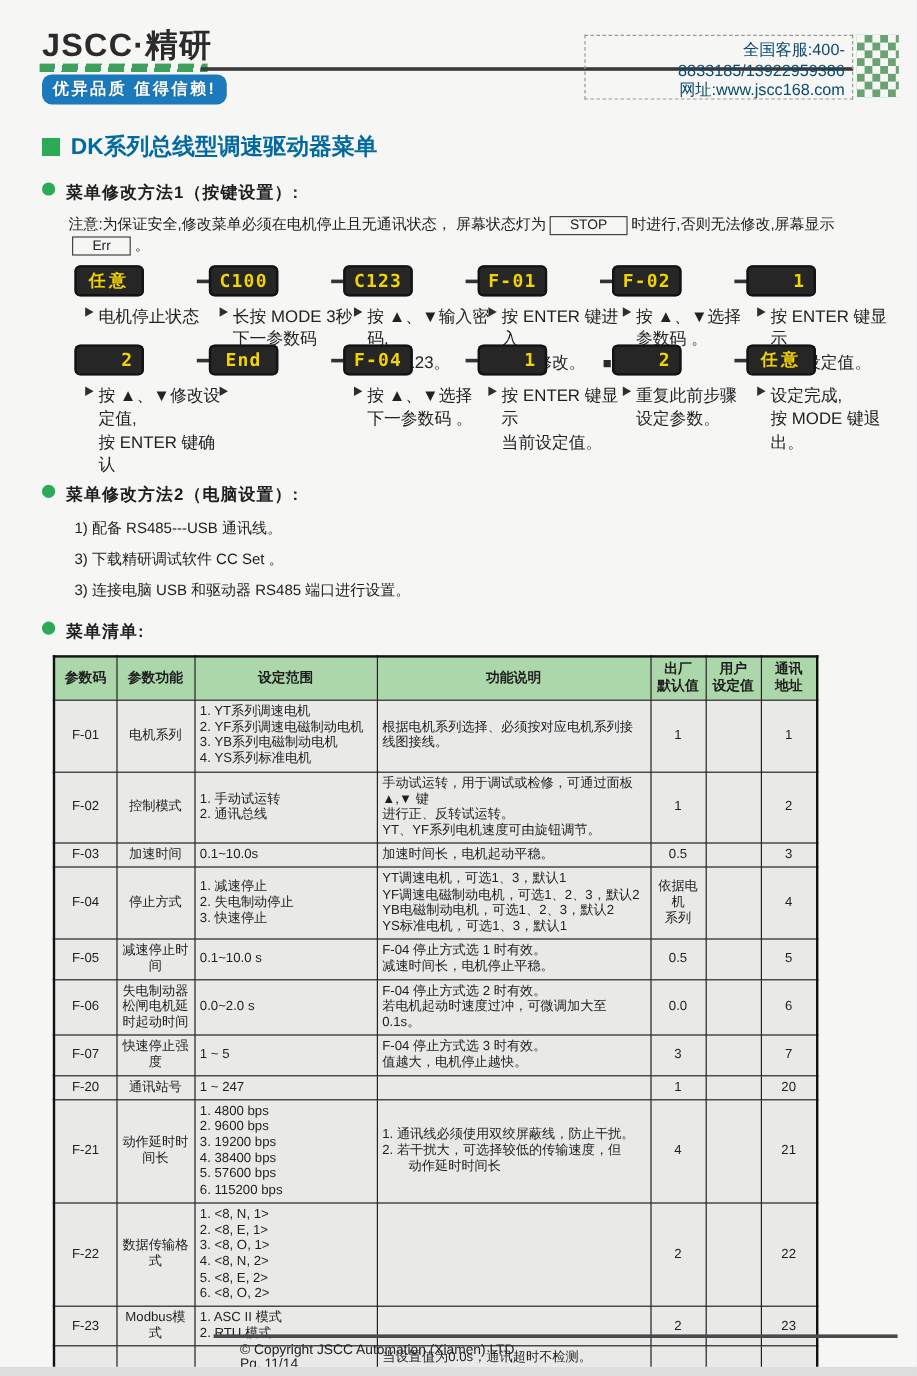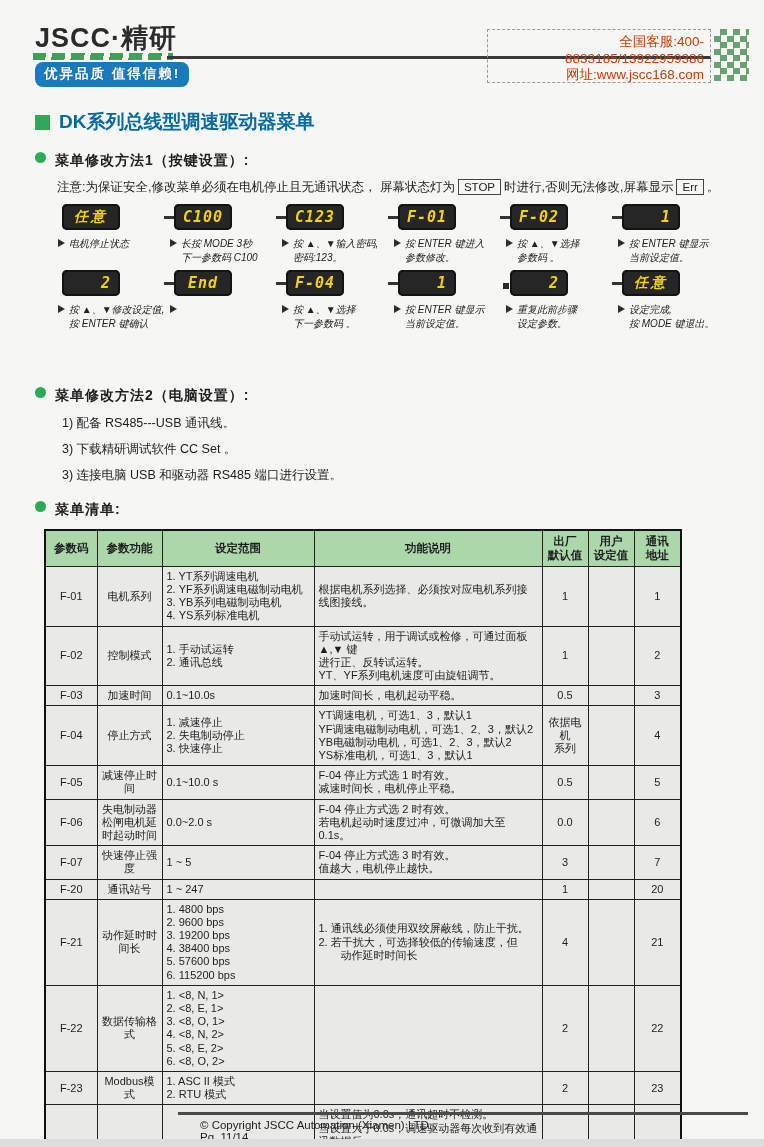--- a/index.html
+++ b/index.html
@@ -10,44 +10,44 @@
   .hdr { position:relative; height:95px; }
   .logo-text { position:absolute; left:35px; top:20px; font-size:27px; font-weight:bold; color:#2b2b2b; letter-spacing:1px; }
   .logo-dashes { position:absolute; left:33px; top:53px; width:140px; height:7px;
       background:repeating-linear-gradient(100deg,#3fa05e 0 13px,transparent 13px 19px); }
   .slogan-badge { position:absolute; left:35px; top:62px; background:#1a7abc; color:#fff;
       font-size:13.5px; font-weight:bold; padding:3px 9px 4px; border-radius:8px; letter-spacing:2px;
       text-shadow:0 0 1px #0a4f85; }
   .hdr-rule { position:absolute; left:167px; top:56px; width:544px; height:2.5px; background:#3a3a3a; }
   .contact-box { position:absolute; left:487px; top:29px; width:224px; height:54px;
       border:1.5px dashed #9a9a9a; display:flex; flex-direction:column; justify-content:space-between;
-      padding:3px 6px; text-align:right; font-size:13.5px; color:#c2410c; }
+      padding:3px 6px; text-align:right; font-size:13.5px; color:#0c4a6e; }
   .checker { position:absolute; left:714px; top:29px; width:35px; height:52px;
       background:repeating-conic-gradient(#6aa273 0% 25%, transparent 0% 50%);
       background-size:13px 13px; }
 
   
   .main { padding:0 18px 0 35px; }
   .page-title { display:flex; align-items:center; margin-top:14px; font-size:19px; font-weight:bold; color:#0369a1; }
   .title-square { width:15px; height:15px; background:#2bab57; margin-right:9px; flex:none; }
   .sec-head { display:flex; align-items:flex-start; margin-top:17px; font-size:14px; font-weight:bold; letter-spacing:1px; }
   .sec-dot { width:11px; height:11px; border-radius:50%; background:#2bab57; margin-right:9px; flex:none; }
   .note { margin:9px 0 0 22px; font-size:12.5px; color:#222; }
-  .boxed { display:inline-block; border:1.5px solid #444; padding:0 5px; margin:0 3px; font-size:11.5px; line-height:14px; }
-
-  
-  .flow-row { position:relative; margin-top:8px; height:66px;font-style:italic; }
+  .boxed { display:inline-block; border:1.5px solid #444; padding:0 16px; margin:0 3px; font-size:11.5px; line-height:14px; }
+
+  
+  .flow-row { position:relative; margin-top:8px; height:66px; }
   .flow-row.second { height:100px; margin-top:0; }
   .fstep { position:absolute; top:0; width:118px; }
   .seg { width:58px; height:26px; margin-left:4px; background:#262626; border-radius:5px;
       box-shadow:inset 0 0 0 2px #131313; color:#f2d400; display:flex; align-items:center; justify-content:center;
       font-family:"DejaVu Sans Mono",monospace; font-weight:bold; font-size:15px; letter-spacing:1px; }
   .seg.cjk { font-family:"DejaVu Sans","Liberation Sans",sans-serif; font-size:14px; letter-spacing:3px; }
   .seg.val { justify-content:flex-end; padding-right:9px; }
-  .cap { display:flex; margin-top:7px; font-size:10px; line-height:1.38; color:#222; width:116px; }
+  .cap { display:flex; margin-top:7px; font-size:14px; line-height:1.38; color:#222; width:116px;margin-left:13px; }
   .cap .ptr { flex:none; width:0; height:0; border-left:7px solid #2e2e2e; border-top:4.5px solid transparent;
       border-bottom:4.5px solid transparent; margin:2px 4px 0 0; }
   .pre { white-space:pre-line; }
   .harrow { position:absolute; top:12px; width:34px; height:2.5px; background:#333; }
   .harrow::after { content:""; position:absolute; right:-7px; top:-4.75px; width:0; height:0;
       border-left:8px solid #333; border-top:6px solid transparent; border-bottom:6px solid transparent; }
   .dots { position:absolute; top:13px; display:flex; gap:4px; }
   .dots i { width:6px; height:6px; background:#2a2a2a; }
 
   

